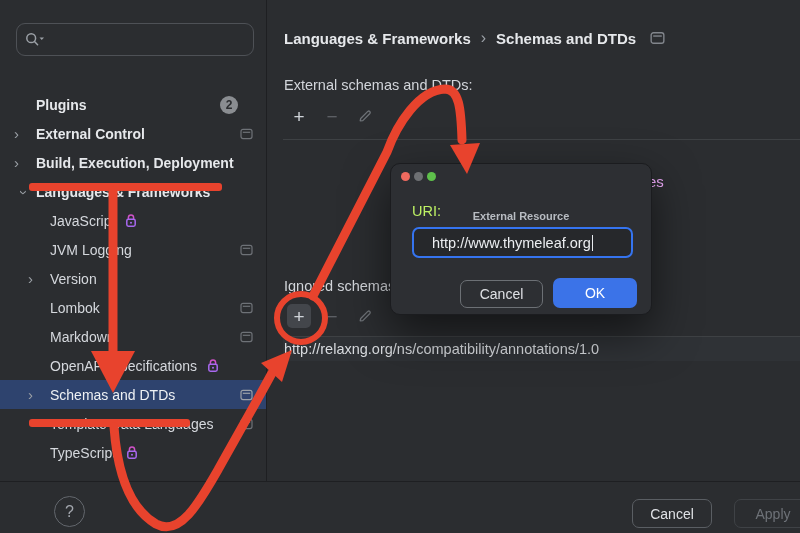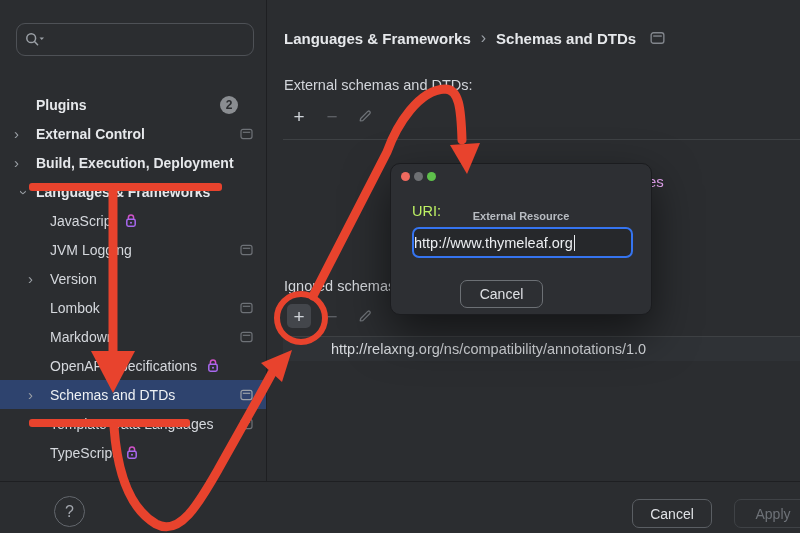--- a/index.html
+++ b/index.html
@@ -32,39 +32,39 @@
   .bc-ico { display:flex; align-items:center; margin-left:4px; }
   .section-label { position:absolute; left:17px; font-size:14.5px; color:#d2d5da; }
   .toolbar { position:absolute; left:20px; display:flex; gap:9px; }
   .tb-btn { width:24px; height:24px; display:flex; align-items:center; justify-content:center; border-radius:5px; font-size:19px; line-height:1; }
   .tb-plus { color:#cfd3d8; }
   .tb-dim { color:#5c5f64; }
   .tb-chip { background:#43464b; }
   .hsep { position:absolute; left:16px; right:0; height:1px; background:#3e4144; }
   .frag { position:absolute; font-size:15px; color:#f0abfc; }
   .list-row { position:absolute; left:16px; right:0; top:337px; height:24px; background:#2f3236; display:flex; align-items:center; }
-  .list-row span { padding-left:1px; font-size:14.5px; color:#d8dbdf;margin-left:47px; }
+  .list-row span { padding-left:1px; font-size:14.5px; color:#d8dbdf; }
 
   
   .footer { position:absolute; left:0; top:481px; width:800px; height:52px; background:#2b2d30; border-top:1px solid #1e1f22; }
   .help-circle { position:absolute; left:54px; top:14px; width:31px; height:31px; border:1.5px solid #63676d; border-radius:50%; color:#a3a7ae; font-size:16px; display:flex; align-items:center; justify-content:center; }
   .btn { position:absolute; height:29px; border-radius:7px; border:1px solid #5a5e63; background:transparent; color:#dfe1e5; font-size:14px; font-family:inherit; display:flex; align-items:center; justify-content:center; }
   .btn.cancel-footer { left:632px; top:17px; width:80px; }
   .btn.apply { left:734px; top:17px; width:78px; border-color:#3f4246; color:#6e7278; }
 
   
   .dialog { position:absolute; left:390px; top:163px; width:262px; height:152px; background:#2d2f33; border:1px solid #1b1c1f; border-radius:10px; box-shadow:0 18px 45px rgba(0,0,0,.55); z-index:30; }
   .lights { position:absolute; left:10px; top:8px; display:flex; gap:4px; }
   .light { width:9px; height:9px; border-radius:50%; }
   .light.red { background:#ee6a5f; }
   .light.mid { background:#6e7073; }
   .light.grn { background:#5ec04b; }
   .dlg-title { position:absolute; left:0; right:0; top:6px; text-align:center; font-size:11px; font-weight:700; color:#b8bcc2;margin-top:40px; }
   .uri-label { position:absolute; left:21px; top:39px; font-size:14.5px; color:#bef264; }
-  .uri-field { position:absolute; left:21px; top:63px; width:221px; height:31px; background:#26282b; border:2px solid #3574f0; border-radius:7px; display:flex; align-items:center; padding:0 0; font-size:14.5px; color:#eceef1; }
+  .uri-field { position:absolute; left:21px; top:63px; width:221px; height:31px; background:#26282b; border:2px solid #3574f0; border-radius:7px; display:flex; align-items:center; padding:0 18px; font-size:14.5px; color:#eceef1; }
   .caret { width:1.5px; height:16px; background:#e8ebee; margin-left:1px; }
   .dlg-btn { position:absolute; height:28px; border-radius:7px; font-size:14px; font-family:inherit; display:flex; align-items:center; justify-content:center; }
   .dlg-btn.cancel { left:69px; top:116px; width:83px; border:1px solid #6c7075; background:transparent; color:#dfe1e5; }
   .dlg-btn.ok { left:162px; top:114px; width:84px; height:30px; border:none; background:#3b73e8; color:#ffffff; }
 
   
   .annotations { position:absolute; left:0; top:0; width:800px; height:533px; z-index:50; pointer-events:none; }
 </style>
 </head>
 <body>
@@ -258,20 +258,21 @@
       <span class="light mid"></span>
       <span class="light grn"></span>
     </div>
     <div class="dlg-title">External Resource</div>
     <div class="uri-label">URI:</div>
     <div class="uri-field">
       <span>http://www.thymeleaf.org</span>
       <span class="caret"></span>
     </div>
     <button class="dlg-btn cancel">Cancel</button>
+    <button class="dlg-btn ok">OK</button>
   </div>
 
   <svg class="annotations" viewBox="0 0 800 533">
     <g stroke="#E8432D" fill="none" stroke-linecap="round">
       <rect x="29" y="183" width="193" height="8" rx="3" fill="#E8432D" stroke="none"></rect>
       <path d="M113 191 V 355" stroke-width="9"></path>
       <polygon points="91,351 135,351 113,393" fill="#E8432D" stroke="none"></polygon>
       <rect x="29" y="419" width="161" height="8" rx="3" fill="#E8432D" stroke="none"></rect>
       <path d="M114 427 C 117 468, 127 507, 156 524 C 180 537, 199 503, 219 468 C 238 434, 258 399, 272 373" stroke-width="9"></path>
       <polygon points="292,350 282,382 261,363" fill="#E8432D" stroke="none"></polygon>

